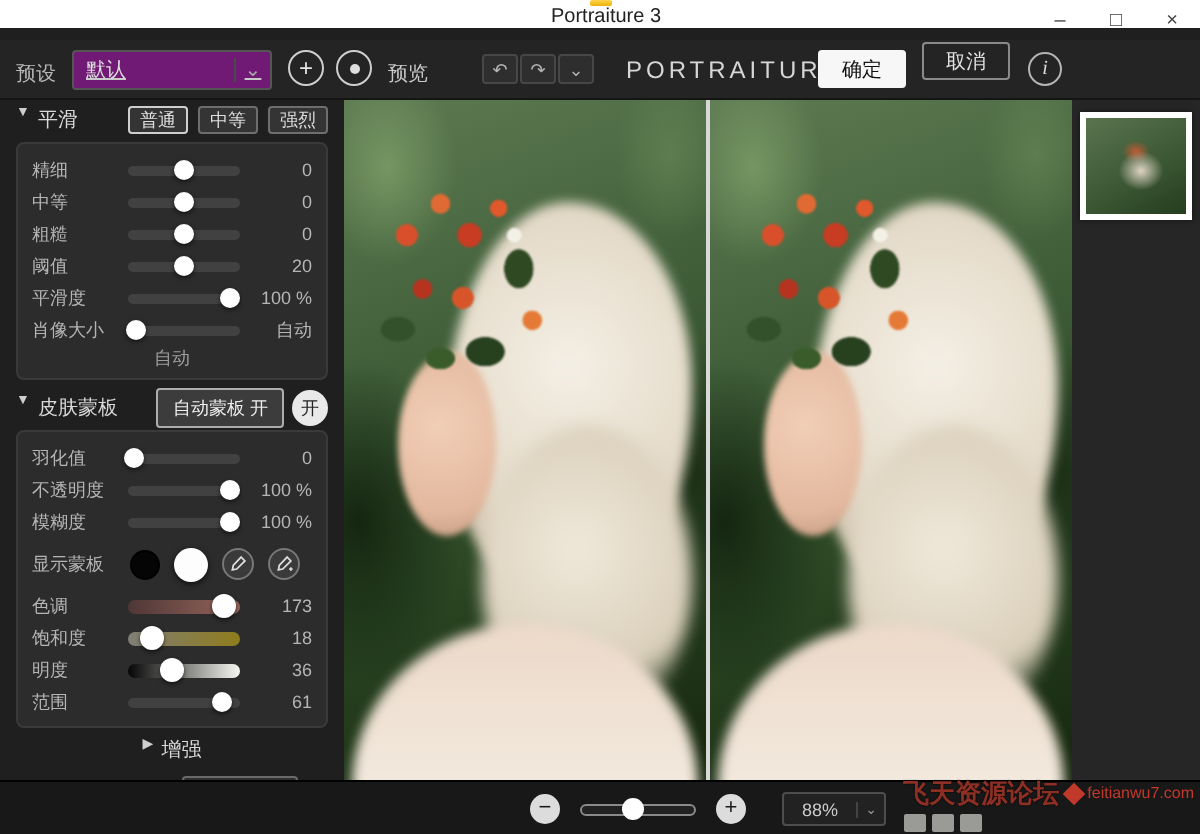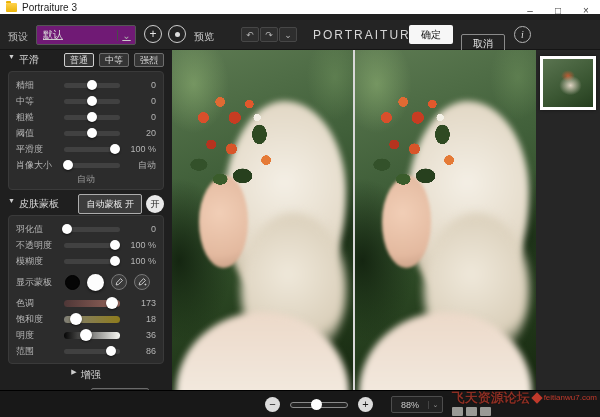--- a/index.html
+++ b/index.html
@@ -2,21 +2,21 @@
 <html><head>
 <meta charset="utf-8">
 <style>
   * { margin:0; padding:0; box-sizing:border-box; }
   html,body { width:600px; height:417px; overflow:hidden; background:#000;
     font-family:"Liberation Sans", sans-serif; }
   .window { position:relative; width:600px; height:417px; background:#1f1f1f; }
 
   
   .titlebar { position:absolute; top:0; left:0; right:0; height:14px; background:#ffffff;
-    display:flex; align-items:center; padding-left:6px; font-size:10px; color:#222; }
+    display:flex; align-items:center; padding-left:6px; font-size:10px; color:#222;flex-direction:column; }
   .app-icon { width:11px; height:9px; background:linear-gradient(180deg,#ffd34d,#eab308);
     border-radius:1px; margin-right:5px; position:relative; }
   .app-icon::before { content:""; position:absolute; top:-2px; left:0; width:5px; height:2px;
     background:#eab308; border-radius:1px 1px 0 0; }
   .win-controls { position:absolute; right:0; top:0; height:20px; display:flex; }
   .win-btn { width:28px; height:20px; display:flex; align-items:center; justify-content:center;
     color:#444; font-size:10px; }
 
   
   .toolbar { position:absolute; top:20px; left:0; right:0; height:30px; background:#242424;
@@ -32,21 +32,21 @@
     background:transparent; top:5px; }
   .dot-ico { width:5px; height:5px; border-radius:50%; background:#dedede; }
   .preview-label { left:194px; top:10px; color:#c9c9c9; }
   .hist-group { left:241px; top:7px; display:flex; gap:1px; }
   .hist-btn { width:18px; height:15px; background:#2e2e2e; border:1px solid #474747;
     border-radius:2px; display:flex; align-items:center; justify-content:center;
     color:#b5b5b5; font-size:9px; }
   .logo { left:313px; top:8px; font-size:12px; letter-spacing:2px; color:#d6d6d6; }
   .ok-btn { left:409px; top:5px; width:44px; height:19px; background:#f7f7f7; color:#111;
     display:flex; align-items:center; justify-content:center; font-size:10px; border-radius:2px; }
-  .cancel-btn { left:461px; top:14px; width:44px; height:19px; background:transparent; color:#e2e2e2;
+  .cancel-btn { left:461px; top:1px; width:44px; height:19px; background:transparent; color:#e2e2e2;
     border:1px solid #8a8a8a; display:flex; align-items:center; justify-content:center;
     font-size:10px; border-radius:2px; }
   .info-btn { left:514px; top:6px; width:17px; height:17px; border:1.5px solid #b5b5b5;
     border-radius:50%; display:flex; align-items:center; justify-content:center; color:#ddd;
     font-size:10px; font-family:"Liberation Serif", serif; font-style:italic; }
 
   
   .sidebar { position:absolute; left:0; top:50px; width:172px; bottom:27px; background:#1f1f1f;
     font-size:9px; color:#b5b5b5; }
   .sec-h { display:flex; align-items:center; height:20px; padding:0 8px; gap:4px; }
@@ -331,21 +331,21 @@
         <div class="track thick" style="background: linear-gradient(90deg, rgb(6, 6, 6), rgb(247, 247, 242));">
             <div class="thumb" style="left: calc(38% - 5px);"></div>
           </div>
         <span class="sval">36</span>
       </div>
       <div class="srow">
         <span class="slabel">范围</span>
         <div class="track">
             <div class="thumb" style="left: calc(84% - 5px);"></div>
           </div>
-        <span class="sval">86</span>
+        <span class="sval">61</span>
       </div>
     </div>
 
     <div class="enh-row">
       <span class="sec-title">
         <span class="tri">▶</span>
         <span>增强</span>
       </span>
       <span class="enh-dd">
         <span class="dd-text">自定义</span>

